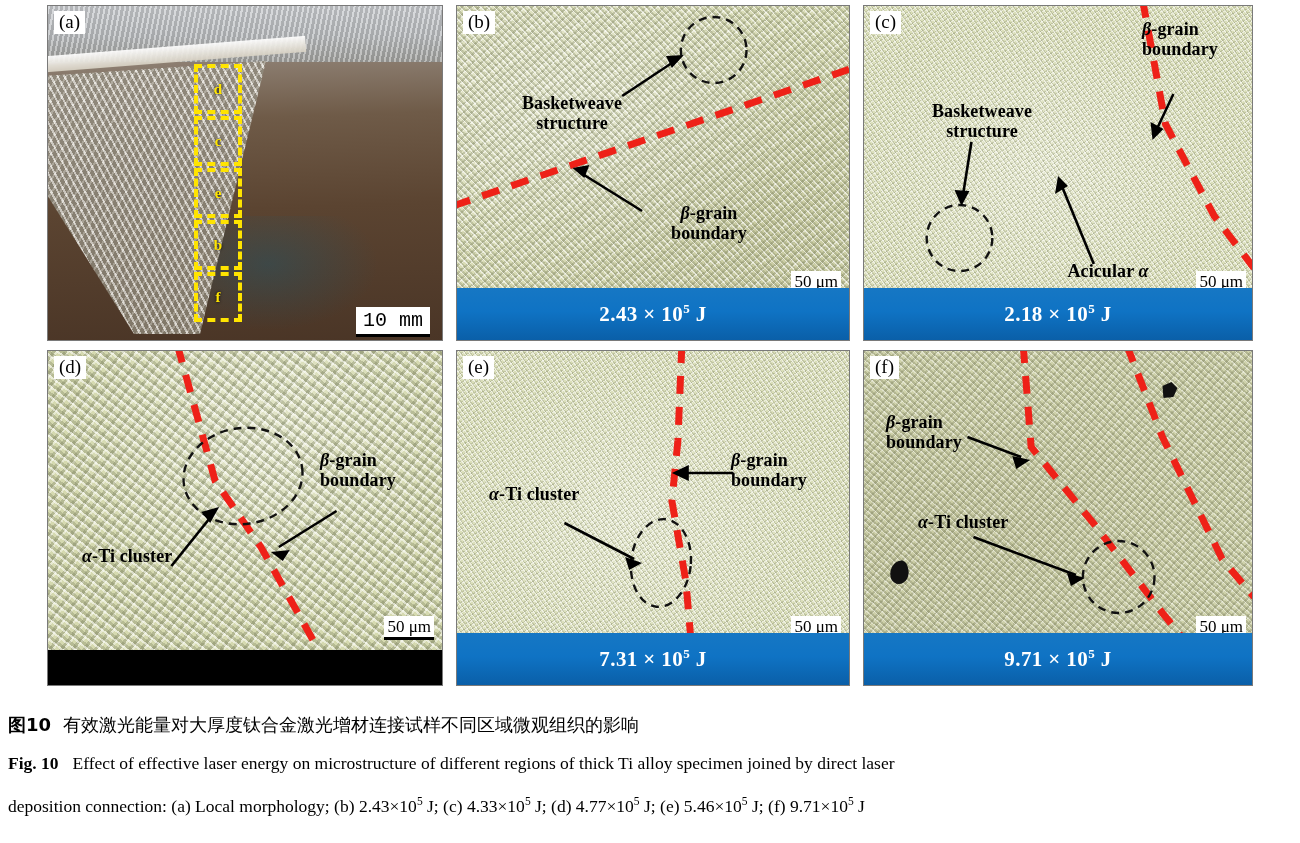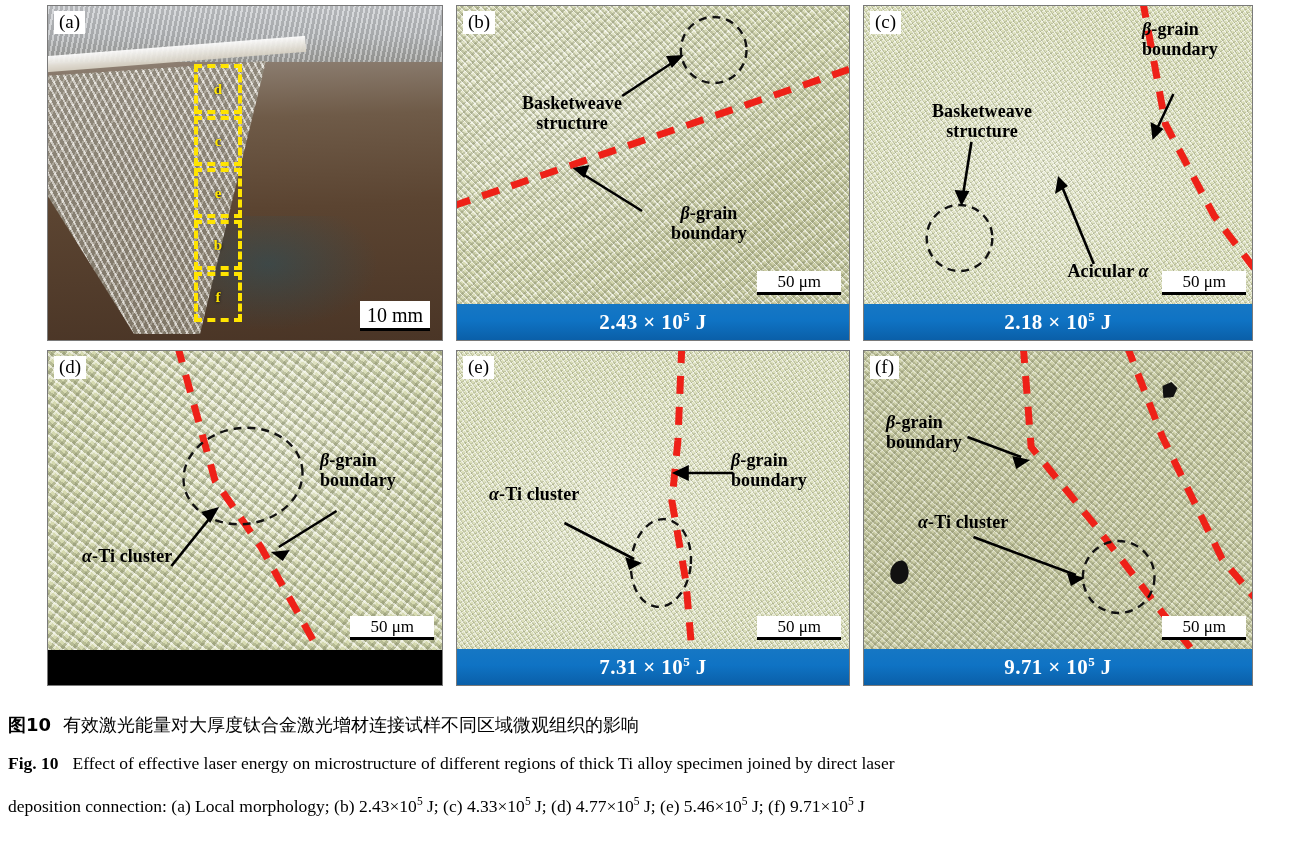--- a/index.html
+++ b/index.html
@@ -86,27 +86,27 @@
 
   
   .plabel{position:absolute;left:6px;top:5px;background:#fff;
     padding:0px 5px 1px;font-size:19px;font-weight:400;color:#000;
     font-family:"Liberation Serif",serif;line-height:1.15;}
   .ann{position:absolute;color:#000;font-weight:700;font-size:18px;
     line-height:1.1;font-family:"Liberation Serif",serif;text-align:center;
     letter-spacing:.1px;}
   .ann .it{font-style:italic;font-weight:700;}
 
-  .scalebar{position:absolute;background:#fff;padding:1px 20px 0px;
+  .scalebar{position:absolute;background:#fff;padding:1px 3px 0px;
     font-size:17px;font-weight:400;color:#000;font-family:"Liberation Serif",serif;
     border-bottom:3px solid #000;line-height:1.2;white-space:nowrap;}
   .scalebar.big{font-size:20px;padding:2px 7px 1px;border-bottom-width:3px;}
 
   
-  .bluebar{position:absolute;left:0;right:0;bottom:0;height:36px;
+  .bluebar{position:absolute;left:0;right:0;bottom:0;height:52px;
     background:linear-gradient(180deg,#1677c4 0%,#0f73c4 45%,#0a5fa8 100%);
     display:flex;align-items:center;justify-content:center;}
   .bluebar span{color:#fff;font-size:21px;font-weight:700;
     font-family:"Liberation Serif",serif;letter-spacing:.4px;}
   .bluebar sup{font-size:.62em;vertical-align:super;}
 
   
   .caption{position:absolute;left:8px;top:706px;width:1284px;color:#000;}
   .cap-line{font-family:"Liberation Serif",serif;font-size:17.5px;line-height:38px;
     white-space:nowrap;}
@@ -140,21 +140,21 @@
         <div class="roi" style="left:146px;top:162px;">
           <span>e</span>
         </div>
         <div class="roi" style="left:146px;top:214px;">
           <span>b</span>
         </div>
         <div class="roi" style="left:146px;top:266px;">
           <span>f</span>
         </div>
 
-        <div class="scalebar big" style="right:12px;bottom:11px;">10 mm</div>
+        <div class="scalebar big" style="right:12px;bottom:5px;font-family:Liberation Mono, monospace;">10 mm</div>
       </div>
       <div class="plabel">(a)</div>
     </div>
 
     <div class="panel p-b">
       <div class="img-area">
         <div class="micro"></div>
         <svg class="ovl" viewBox="0 0 394 299" preserveAspectRatio="none">
 
           <line x1="-4" y1="200" x2="398" y2="62" stroke="#ee2118" stroke-width="7" stroke-dasharray="18 13" stroke-linecap="butt"></line>

